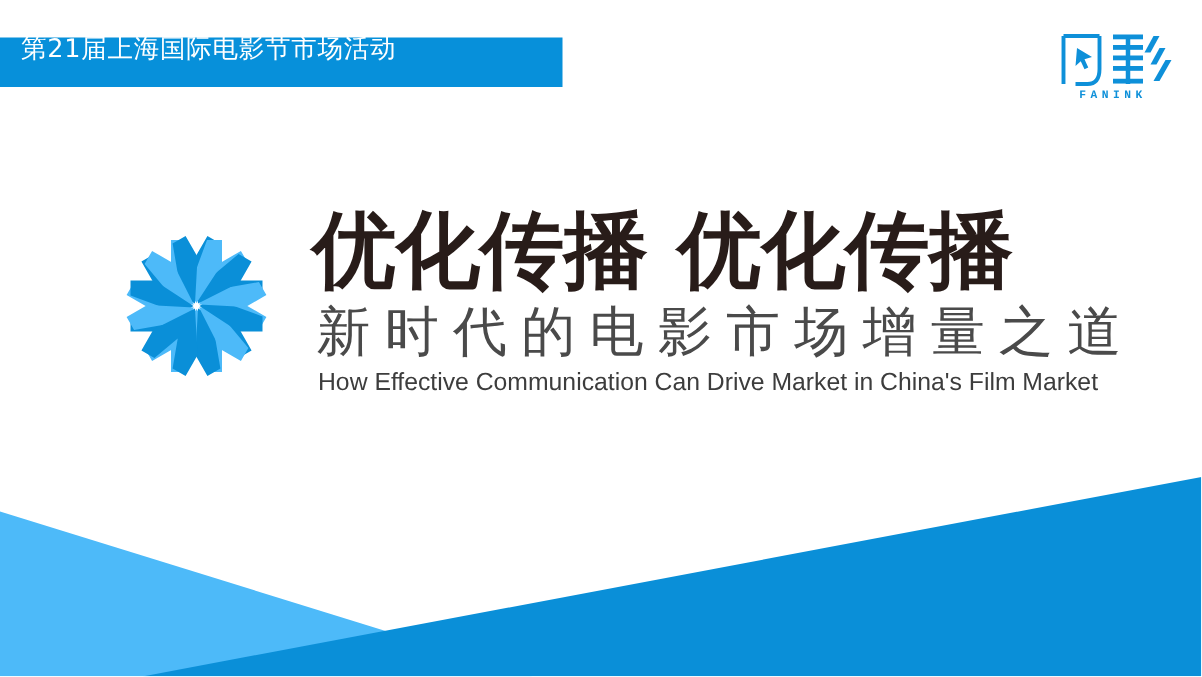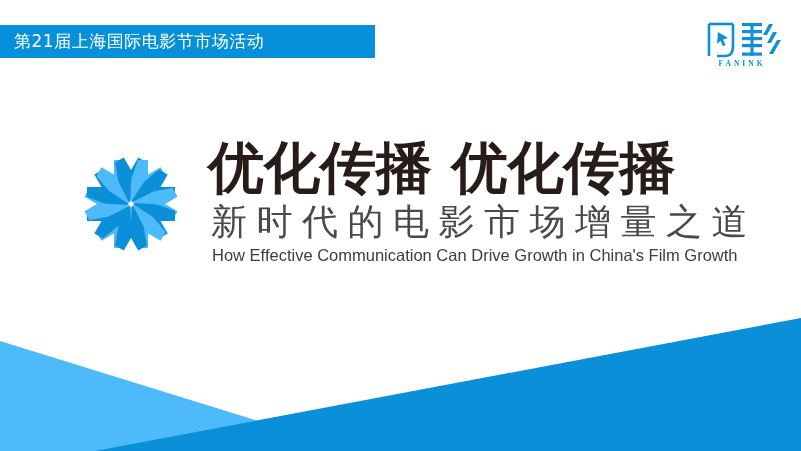--- a/index.html
+++ b/index.html
@@ -20,21 +20,20 @@
 
   
   #event-banner {
     position: absolute;
     left: 0;
     top: 25px;
     width: 375px;
     height: 33px;
     background: #0790da;
     display: flex;
-    align-items: center;
     box-sizing: border-box;
     padding-left: 14px;
   }
   #event-banner-label {
     color: #ffffff;
     font-size: 17px;
     line-height: 1;
     letter-spacing: 0.5px;
     white-space: nowrap;
     font-family: "DejaVu Sans", "Liberation Sans", sans-serif;
@@ -52,21 +51,21 @@
   #brand-wordmark {
     position: absolute;
     left: 0;
     right: 0;
     bottom: 0px;
     text-align: center;
     color: #0e90d9;
     font-size: 7.5px;
     letter-spacing: 3px;
     font-weight: bold;
-    font-family: Liberation Serif, serif;
+    font-family: Liberation Mono, monospace;
   }
 
   
   #circle-mark {
     position: absolute;
     left: 45px;
     top: 112px;
     width: 172px;
     height: 180px;
   }
@@ -178,21 +177,21 @@
         <use href="#chev" fill="#0a8fd8" transform="rotate(-90)"></use>
         <use href="#chev" fill="#4dbaf9" transform="rotate(-120)"></use>
         <use href="#chev" fill="#0a8fd8" transform="rotate(-150)"></use>
       </g>
     </svg>
   </div>
 
   <div id="title-block">
     <div id="main-title">优化传播 优化传播</div>
     <div id="sub-title-cn">新时代的电影市场增量之道</div>
-    <div id="sub-title-en">How Effective Communication Can Drive Growth in China's Film Growth</div>
+    <div id="sub-title-en">How Effective Communication Can Drive Market in China's Film Market</div>
   </div>
 
   <div id="bottom-shapes">
     <svg width="801" height="141" viewBox="0 0 801 141">
 
       <polygon points="0,31 355,141 0,141" fill="#4dbaf9"></polygon>
 
       <polygon points="801,8 801,141 95,141" fill="#0a8fd8"></polygon>
     </svg>
   </div>

